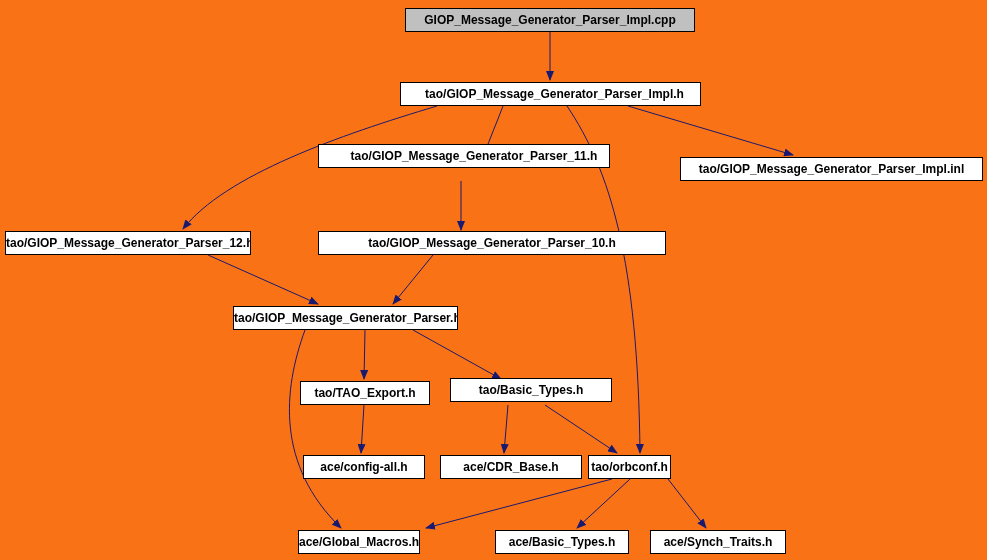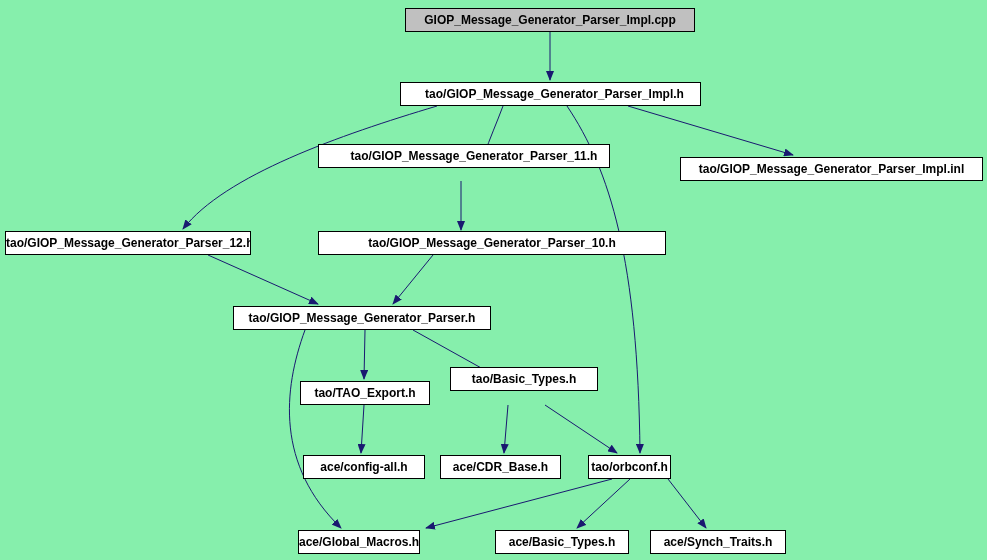--- a/index.html
+++ b/index.html
@@ -4,21 +4,21 @@
 <style>
   html, body {
     margin: 0;
     padding: 0;
     background: #ffffff;
   }
   .canvas {
     position: relative;
     width: 987px;
     height: 560px;
-    background: #86efac;
+    background: #f97316;
     font-family: "Liberation Sans", sans-serif;
     overflow: hidden;
     text-decoration: underline;
   }
   svg.edges {
     position: absolute;
     left: 0;
     top: 0;
     width: 987px;
     height: 560px;
@@ -76,23 +76,23 @@
     <path marker-end="url(#arrowhead)" d="M630,479 L577,528"></path>
     <path marker-end="url(#arrowhead)" d="M668,479 L706,528"></path>
   </svg>
 
   <div class="node root" style="left:405px; top:8px;  width:290px;">GIOP_Message_Generator_Parser_Impl.cpp</div>
   <div class="node" style="left:400px; top:82px; width:301px;padding-left:8px;">tao/GIOP_Message_Generator_Parser_Impl.h</div>
   <div class="node" style="left:318px; top:144px; width:292px;padding-left:20px;">tao/GIOP_Message_Generator_Parser_11.h</div>
   <div class="node" style="left:680px; top:157px; width:303px;">tao/GIOP_Message_Generator_Parser_Impl.inl</div>
   <div class="node" style="left:5px;   top:231px; width:246px;">tao/GIOP_Message_Generator_Parser_12.h</div>
   <div class="node" style="left:318px; top:231px; width:348px;">tao/GIOP_Message_Generator_Parser_10.h</div>
-  <div class="node" style="left:233px; top:306px; width:258px;">tao/GIOP_Message_Generator_Parser.h</div>
+  <div class="node" style="left:233px; top:306px; width:225px;">tao/GIOP_Message_Generator_Parser.h</div>
   <div class="node" style="left:300px; top:381px; width:130px;">tao/TAO_Export.h</div>
-  <div class="node" style="left:450px; top:367px; width:148px;">tao/Basic_Types.h</div>
+  <div class="node" style="left:450px; top:378px; width:162px;">tao/Basic_Types.h</div>
   <div class="node" style="left:303px; top:455px; width:122px;">ace/config-all.h</div>
-  <div class="node" style="left:440px; top:455px; width:121px;">ace/CDR_Base.h</div>
+  <div class="node" style="left:440px; top:455px; width:142px;">ace/CDR_Base.h</div>
   <div class="node" style="left:588px; top:455px; width:83px;">tao/orbconf.h</div>
   <div class="node" style="left:298px; top:530px; width:122px;text-align:center;">ace/Global_Macros.h</div>
   <div class="node" style="left:495px; top:530px; width:134px;">ace/Basic_Types.h</div>
   <div class="node" style="left:650px; top:530px; width:136px;">ace/Synch_Traits.h</div>
 
 </div>
 
 </body></html>

